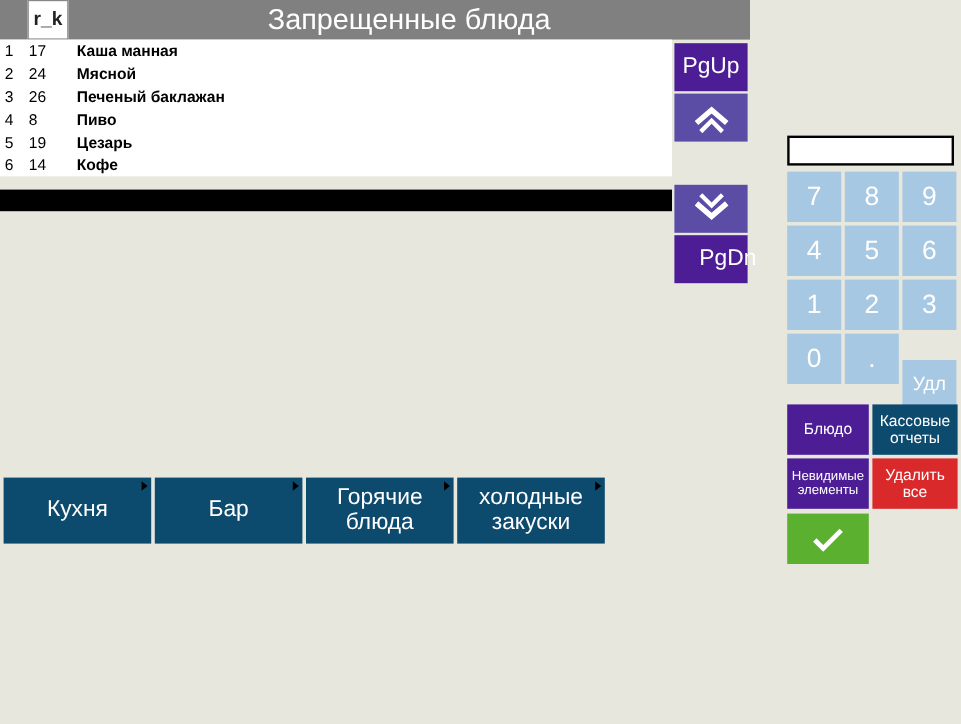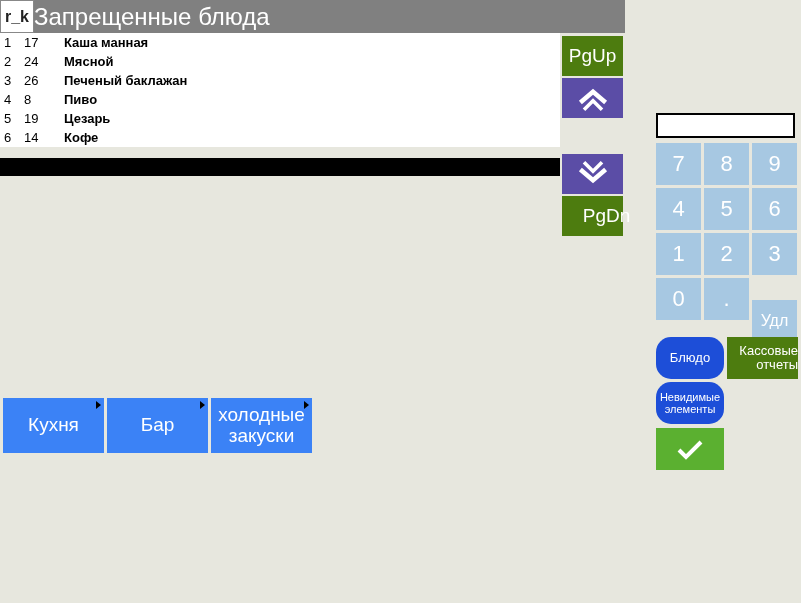--- a/index.html
+++ b/index.html
@@ -1,47 +1,47 @@
 <!DOCTYPE html>
 <html><head>
 <meta charset="utf-8">
 <style>
   * { box-sizing: border-box; margin: 0; padding: 0; }
   html, body { width: 801px; height: 603px; font-family: Arial, sans-serif; background: #e7e7de; overflow: hidden; }
   
   .header {
     position: absolute; left: 0; top: 0; width: 625px; height: 33px;
-    background: #808080; display: flex; align-items: center;
+    background: #808080; display: flex; align-items: center; padding-left: 23px;
   }
   .logo {
     width: 34px; height: 33px; background: #fff; border: 1px solid #888;
     display: flex; align-items: center; justify-content: center;
     font-weight: bold; font-size: 16px; color: #222;
   }
   .title {
-    flex: 1; text-align: left; color: #fff; font-size: 24px;
+    flex: 1; text-align: center; color: #fff; font-size: 24px;
   }
   
   .list {
     position: absolute; left: 0; top: 33px; width: 560px; background: #fff;
   }
   .list-row {
     display: flex; align-items: center; height: 19px; font-size: 13px;
   }
   .col-idx { width: 24px; padding-left: 4px; color: #000; }
   .col-code { width: 40px; color: #000; }
   .col-name { font-weight: bold; color: #000; }
   
   .blackbar {
     position: absolute; left: 0; top: 158px; width: 560px; height: 18px; background: #000;
   }
   
   .nav-btn {
     position: absolute; width: 61px; height: 40px; left: 562px;
-    background: #4d7c0f; color: #fff; font-size: 19px;
+    background: #4c1d95; color: #fff; font-size: 19px;
     display: flex; align-items: center; justify-content: center;
     border: none; cursor: pointer;
   }
   .nav-pgup { top: 36px; }
   .nav-up   { top: 78px; background: #5b4da6; }
   .nav-dn   { top: 154px; background: #5b4da6; }
   .nav-pgdn { top: 196px; padding-left: 28px; }
   
   .nav-up svg, .nav-dn svg { width: 36px; height: 30px; }
   
@@ -62,30 +62,30 @@
   .key.small { font-size: 16px; margin-top: 22px; }
   
   .action-grid {
     position: absolute; left: 656px; top: 337px;
     display: grid; grid-template-columns: 68px 71px; gap: 3px;
   }
   .action-btn {
     height: 42px; color: #fff; display: flex; align-items: center; justify-content: center;
     text-align: center; border: none; cursor: pointer; font-size: 13px; line-height: 1.1;
   }
-  .blue  { background: #1d4ed8; border-radius: 15px; }
-  .tan   { background: #4d7c0f; text-align: right; }
+  .blue  { background: #4c1d95; }
+  .tan   { background: #0c4a6e; }
   .red   { background: #d9292b; }
   .green { background: #5bb030; }
   
   .cat-row {
     position: absolute; left: 3px; top: 398px; display: flex; gap: 3px;
   }
   .cat-btn {
-    position: relative; width: 101px; height: 55px; background: #3b82f6; color: #fff;
+    position: relative; width: 123px; height: 55px; background: #0c4a6e; color: #fff;
     font-size: 19px; display: flex; align-items: center; justify-content: center;
     text-align: center; border: none; cursor: pointer; line-height: 1.1;
   }
   .cat-btn::after {
     content: ''; position: absolute; top: 3px; right: 3px;
     border-left: 5px solid #000; border-top: 4px solid transparent; border-bottom: 4px solid transparent;
   }
   
   .confirm {
     position: absolute; left: 656px; top: 428px; width: 68px; height: 42px;
@@ -163,25 +163,27 @@
     <button class="key">3</button>
     <button class="key">0</button>
     <button class="key">.</button>
     <button class="key small">Удл</button>
   </div>
 
 <div class="action-grid">
   <button class="action-btn blue">Блюдо</button>
   <button class="action-btn tan">Кассовые отчеты</button>
   <button class="action-btn blue" style="font-size:11px">Невидимые элементы</button>
+  <button class="action-btn red">Удалить все</button>
 </div>
 
 <button class="action-btn green confirm">
   <svg width="28" height="22" viewBox="0 0 28 22">
     <polyline points="3,12 10,19 25,4" fill="none" stroke="#fff" stroke-width="4"></polyline>
   </svg>
 </button>
 
 <div class="cat-row" id="cats">
     <button class="cat-btn">Кухня</button>
     <button class="cat-btn">Бар</button>
+    <button class="cat-btn">Горячие блюда</button>
     <button class="cat-btn">холодные закуски</button>
   </div>
 
 </body></html>

